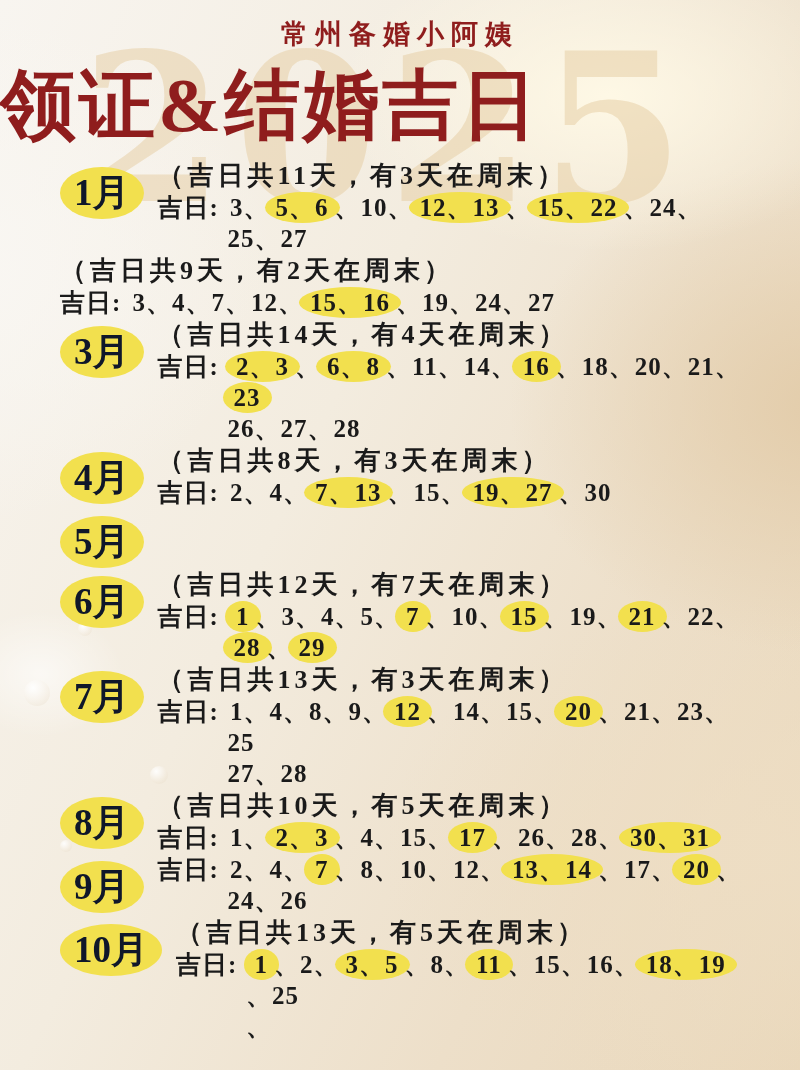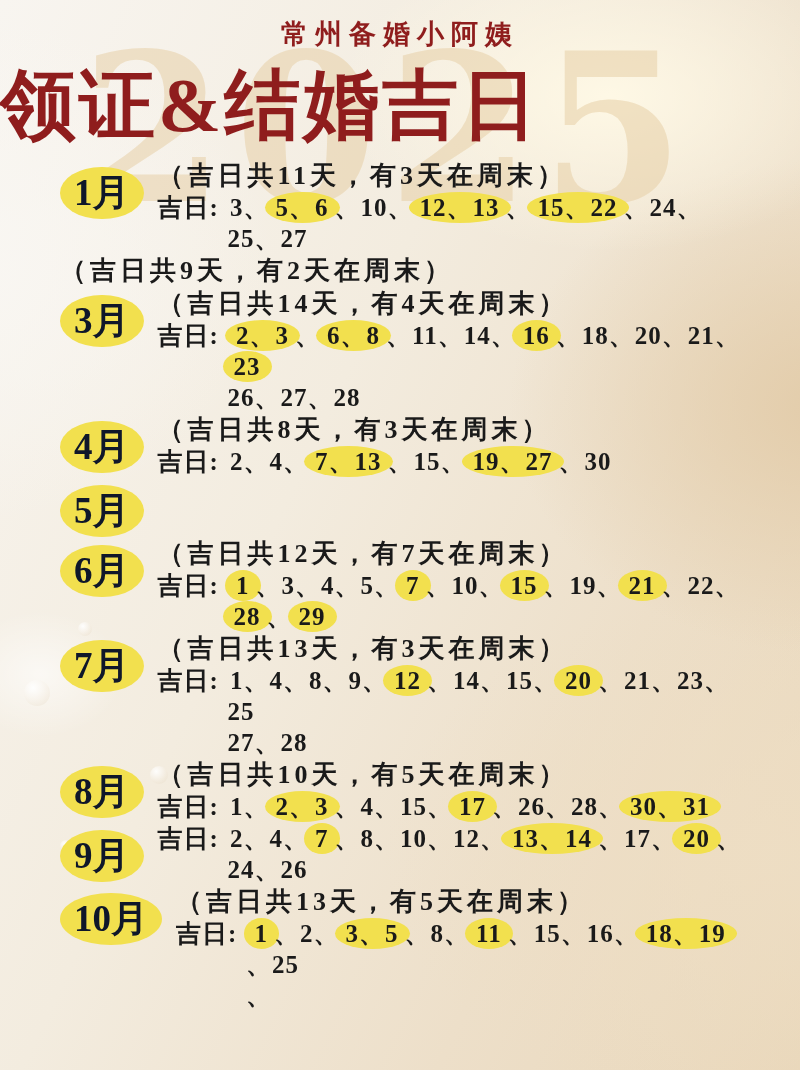--- a/index.html
+++ b/index.html
@@ -110,20 +110,21 @@
       <div class="month-row">
         <div class="month-label">1月</div>
         <div class="month-content">
           <div class="month-summary">（吉日共11天，有3天在周末）</div>
           <div class="month-days"><span class="days-prefix">吉日:</span> <span>3</span>、<span class="hl">5、6</span>、<span>10</span>、<span class="hl">12、13</span>、<span class="hl">15、22</span>、<span>24</span>、<span>25</span>、<span>27</span></div>
         </div>
       </div>
       <div class="month-row">
         <div class="month-content">
           <div class="month-summary">（吉日共9天，有2天在周末）</div>
+          <div class="month-days"><span class="days-prefix">吉日:</span> <span>3</span>、<span>4</span>、<span>7</span>、<span>12</span>、<span class="hl">15、16</span>、<span>19</span>、<span>24</span>、<span>27</span></div>
         </div>
       </div>
       <div class="month-row">
         <div class="month-label">3月</div>
         <div class="month-content">
           <div class="month-summary">（吉日共14天，有4天在周末）</div>
           <div class="month-days"><span class="days-prefix">吉日:</span> <span class="hl">2、3</span>、<span class="hl">6、8</span>、<span>11</span>、<span>14</span>、<span class="hl">16</span>、<span>18</span>、<span>20</span>、<span>21</span>、<span class="hl">23</span><br><span>26</span>、<span>27</span>、<span>28</span></div>
         </div>
       </div>
       <div class="month-row">

